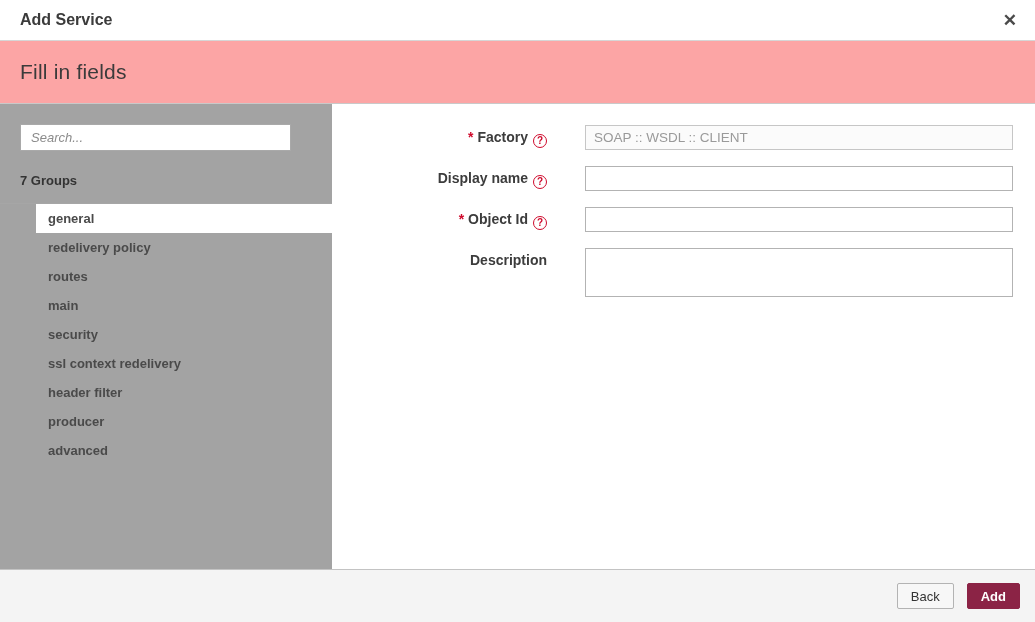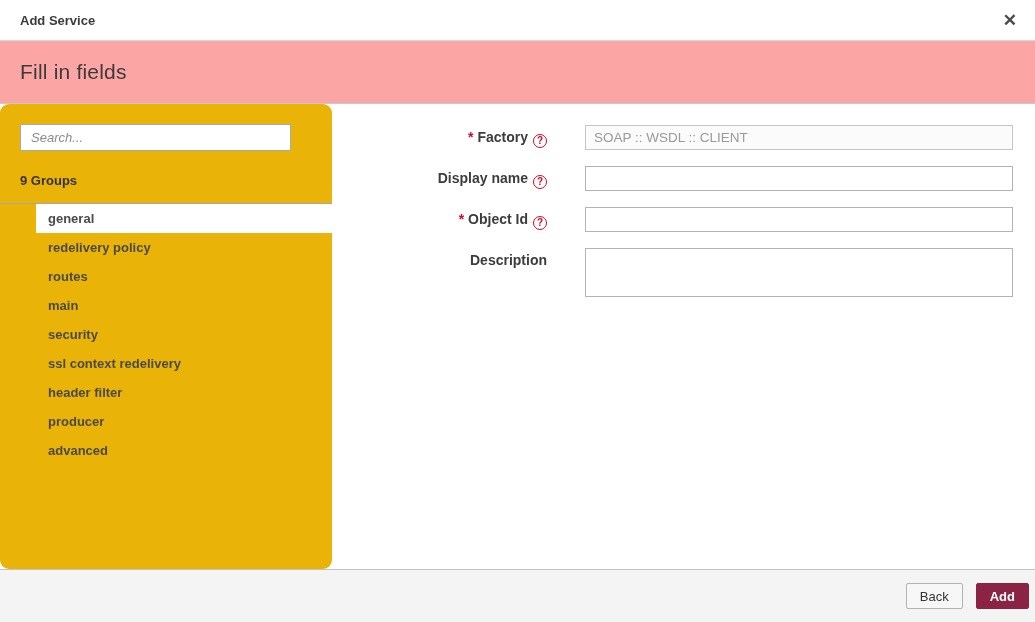--- a/index.html
+++ b/index.html
@@ -13,42 +13,42 @@
   .modal { width: 1035px; height: 622px; display: flex; flex-direction: column; background: #fff; }
 
   
   .titlebar {
     flex: 0 0 41px;
     display: flex; align-items: center; justify-content: space-between;
     padding: 0 18px 0 20px;
     border-bottom: 1px solid #d6d6d6;
     background: #fff;
   }
-  .titlebar .title { font-size: 13px; font-weight: bold; color: #3b3b3b; }
+  .titlebar .title { font-size: 16px; font-weight: bold; color: #3b3b3b; }
   .close-btn {
     font-size: 17px; font-weight: bold; color: #4a4a4a;
     cursor: pointer; line-height: 1; background: none; border: none;
     font-family: "Liberation Sans", sans-serif;
   }
 
   
   .subheader {
     flex: 0 0 63px;
     background: #fca5a5;
     border-bottom: 1px solid #c9c9c9;
     display: flex; align-items: center;
     padding: 0 20px;
   }
   .subheader h1 { font-size: 21px; font-weight: 400; color: #3b3b3b; letter-spacing: 0.2px; }
 
   
   .body { flex: 1 1 auto; display: flex; min-height: 0; background: #fff; }
 
   
-  .sidebar { flex: 0 0 332px; background: #eab308; overflow: hidden; border-radius: 9px; }
+  .sidebar { flex: 0 0 332px; background: #a3a3a3; overflow: hidden; }
   .sidebar-head { padding: 20px 41px 0 20px; }
   .search-input {
     width: 271px; height: 27px;
     border: 1px solid #a9a9a9;
     padding: 0 10px;
     font-family: "Liberation Sans", sans-serif;
     font-size: 13px; font-style: italic; color: #555;
     background: #fff; outline: none;
   }
   .search-input::placeholder { color: #8b8b8b; font-style: italic; opacity: 1; }
@@ -93,21 +93,21 @@
     background: #fbfbfb; color: #9a9a9a; border-color: #c6c6c6;
   }
   .text-area { height: 49px; padding: 4px 8px; resize: none; }
 
   
   .footer {
     flex: 0 0 53px;
     background: #f4f4f4;
     border-top: 1px solid #c3c3c3;
     display: flex; align-items: center; justify-content: flex-end;
-    padding: 0 6px; gap: 13px;
+    padding: 0 15px; gap: 13px;
   }
   .btn {
     height: 26px; padding: 0 13px;
     font-family: "Liberation Sans", sans-serif;
     font-size: 13px;
     border-radius: 2px; cursor: pointer;
   }
   .btn-back { background: #f7f7f7; border: 1px solid #b3b3b3; color: #333; }
   .btn-add { background: #8b2345; border: 1px solid #8b2345; color: #fff; font-weight: bold; }
 </style>
@@ -123,21 +123,21 @@
 
   <div class="subheader">
     <h1>Fill in fields</h1>
   </div>
 
   <div class="body">
 
     <div class="sidebar">
       <div class="sidebar-head">
         <input class="search-input" type="text" placeholder="Search..." style="">
-        <div class="groups-label">9 Groups</div>
+        <div class="groups-label">7 Groups</div>
       </div>
       <div class="side-list">
         <div class="side-item selected">general</div>
         <div class="side-item">redelivery policy</div>
         <div class="side-item">routes</div>
         <div class="side-item">main</div>
         <div class="side-item">security</div>
         <div class="side-item">ssl context redelivery</div>
         <div class="side-item">header filter</div>
         <div class="side-item">producer</div>

